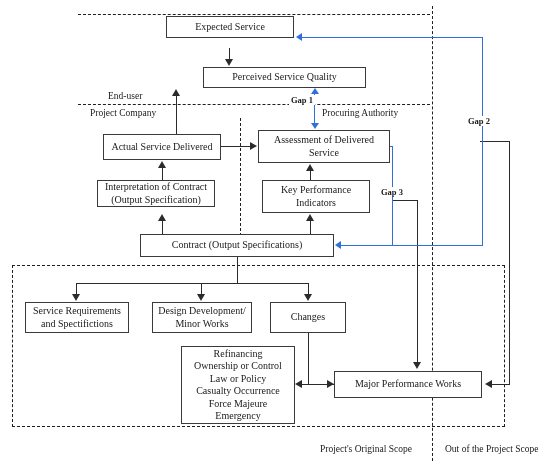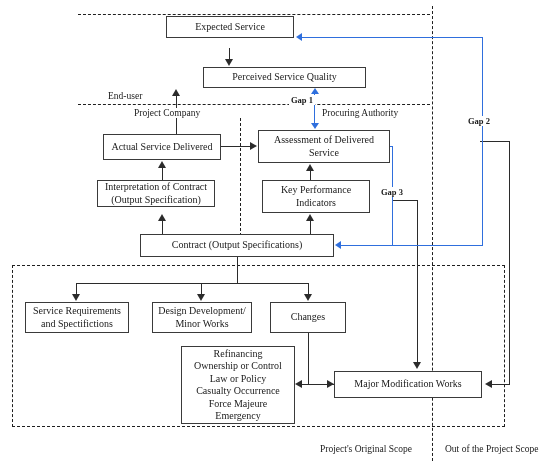--- a/index.html
+++ b/index.html
@@ -120,21 +120,21 @@
   <div class="node" style="left:181px; top:346px; width:114px; height:78px;">
     <span class="lbl">Refinancing
 Ownership or Control
 Law or Policy
 Casualty Occurrence
 Force Majeure
 Emergency</span>
   </div>
 
   <div class="node" style="left:334px; top:371px; width:148px; height:27px;">
-    <span class="lbl">Major Modification Works</span>
+    <span class="lbl">Major Performance Works</span>
   </div>
 
   <div class="ln v" style="left:229px; top:48px; height:12px;"></div>
   <div class="ah down" style="left:225px; top:59px;"></div>
 
   <div class="ln v" style="left:176px; top:96px; height:38px;"></div>
   <div class="ah up" style="left:172px; top:89px;"></div>
 
   <div class="ln h" style="left:221px; top:146px; width:30px;"></div>
   <div class="ah right" style="left:250px; top:142px;"></div>
@@ -188,21 +188,21 @@
   <div class="ah bleft" style="left:296px; top:33px;"></div>
   <div class="ah bleft" style="left:335px; top:241px;"></div>
 
   <div class="ln v blue" style="left:392px; top:146px; height:99px;"></div>
   <div class="ln h blue" style="left:392px; top:245px; width:40px;"></div>
   <div class="ln h blue" style="left:378px; top:146px; width:15px;"></div>
   <div class="ah bleft" style="left:371px; top:142px;"></div>
 
   <div class="cap" style="left:106px; top:91px;"><span>End-user</span></div>
 
-  <div class="cap" style="left:88px; top:108px;margin-left:44px;"><span>Project Company</span></div>
+  <div class="cap" style="left:88px; top:108px;"><span>Project Company</span></div>
 
   <div class="cap" style="left:320px; top:108px;"><span>Procuring Authority</span></div>
 
   <div class="cap sm" style="left:289px; top:95px;"><span>Gap 1</span></div>
 
   <div class="cap sm" style="left:466px; top:116px;"><span>Gap 2</span></div>
 
   <div class="cap sm" style="left:379px; top:187px;"><span>Gap 3</span></div>
 
   <div class="cap" style="left:318px; top:444px;"><span>Project's Original Scope</span></div>

